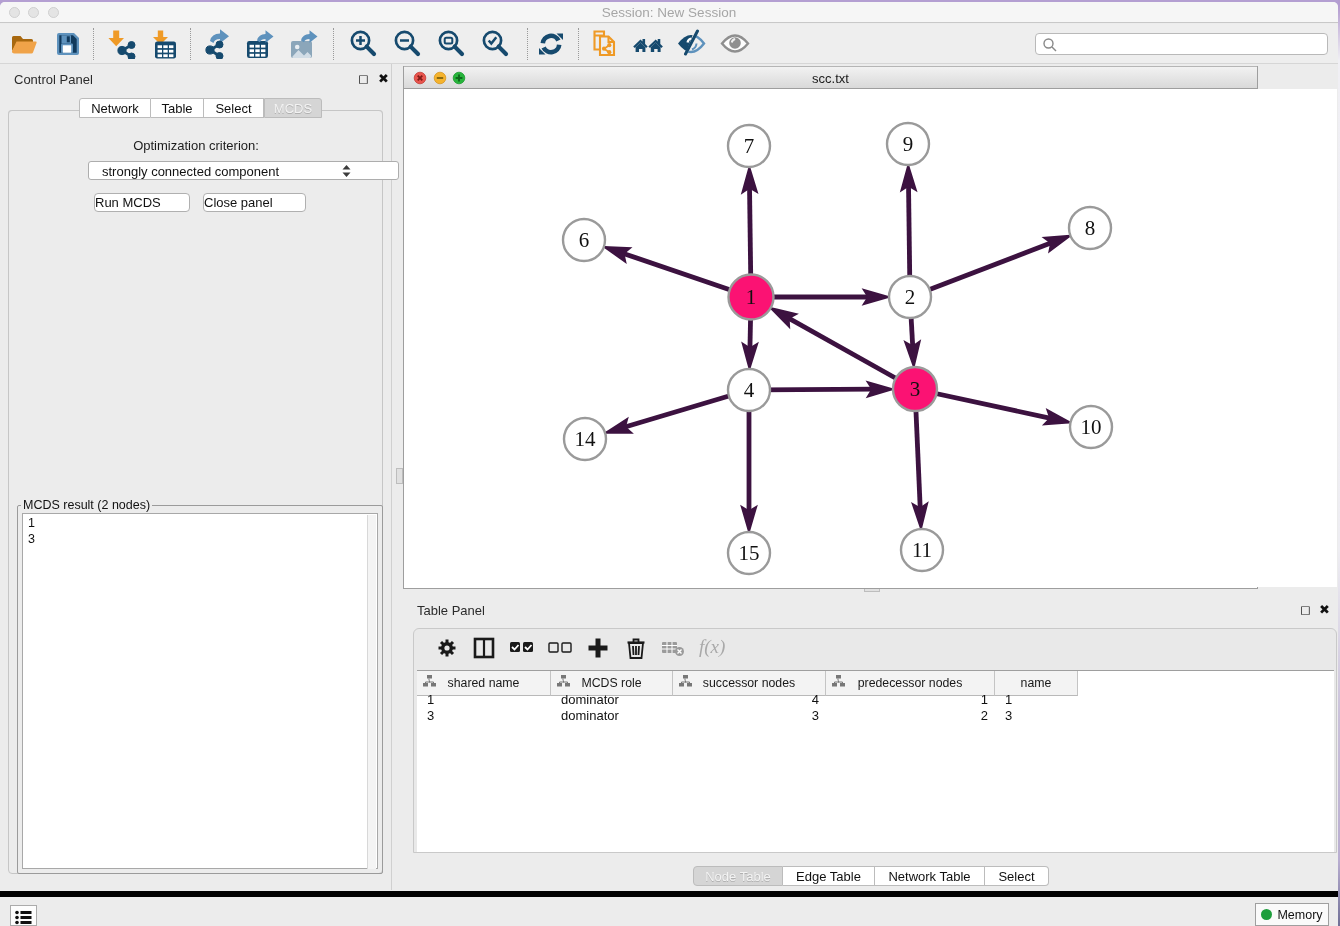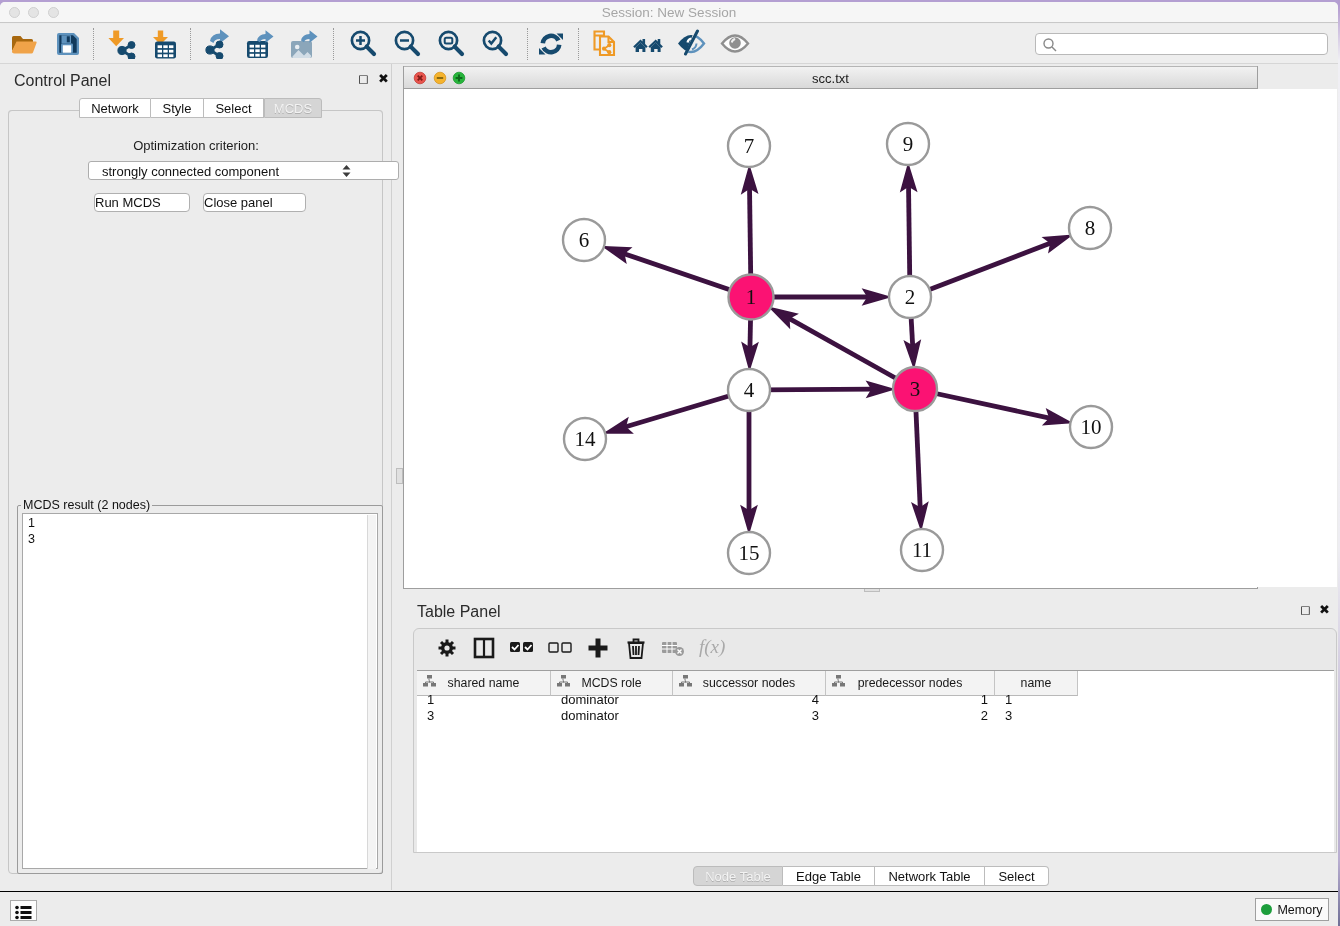--- a/index.html
+++ b/index.html
@@ -9,21 +9,21 @@
 .tl{position:absolute;top:5px;width:11px;height:11px;border-radius:50%;background:#e4e4e4;border:1px solid #cfcfcf;}
 #title{position:absolute;top:3px;width:100%;text-align:center;font-size:13.5px;color:#a6a6a6;}
 #toolbar{position:absolute;left:0;top:22px;width:100%;height:40px;background:#eeeeee;border-bottom:1px solid #d6d6d6;}
 .tbi{position:absolute;top:5px;}
 .tsep{position:absolute;top:4px;height:32px;width:0;border-left:1px dotted #9a9a9a;}
 #searchbox{position:absolute;left:1035px;top:9px;width:293px;height:22px;background:#fff;border:1px solid #b9b9b9;border-radius:4px;}
 #searchbox svg{position:absolute;left:6px;top:3px;}
 
 
 #leftpanel{position:absolute;left:0;top:62px;width:392px;height:826px;background:#ececec;border-right:1px solid #d0d0d0;}
-.panhead{font-size:16px;color:#2b2b2b;position:absolute;left:14px;top:8px;}
+.panhead{font-size:13px;color:#2b2b2b;position:absolute;left:14px;top:8px;}
 .wicon{position:absolute;top:7px;font-size:13px;color:#111;}
 
 .tab{position:absolute;top:34px;height:20px;background:#fff;border:1px solid #bcbcbc;font-size:13px;color:#111;text-align:center;line-height:19px;}
 .tabsel{background:#d5d5d5 !important;color:#f3f3f3 !important;text-shadow:0 1px 0 #b0b0b0;}
 #cpinner{position:absolute;left:8px;top:46px;width:375px;height:764px;background:#ececec;border:1px solid #c6c6c6;border-radius:4px;}
 #cpband{position:absolute;left:8px;top:46px;width:375px;height:13px;background:#e0e0e0;border:1px solid #c6c6c6;border-radius:4px 4px 0 0;border-bottom:none;}
 #optlabel{position:absolute;left:0;top:74px;width:392px;text-align:center;font-size:13px;color:#1c1c1c;}
 #dropdown{position:absolute;left:44px;top:97px;width:311px;height:19px;background:#fff;border:1px solid #adadad;border-radius:3px;font-size:13px;color:#111;line-height:19px;padding-left:13px;margin-left:44px;}
 .btn{position:absolute;top:129px;height:19px;background:#fff;border:1px solid #b0b0b0;border-radius:4px;font-size:13px;color:#111;text-align:left;line-height:17px;}
 
@@ -37,21 +37,21 @@
 #nettitle{position:absolute;left:0;top:0;width:100%;height:23px;background:linear-gradient(#f2f2f2,#d9d9d9);border-top:1px solid #b5b5b5;border-bottom:1px solid #9e9e9e;}
 #nettext{position:absolute;top:4px;width:100%;text-align:center;font-size:13px;color:#1a1a1a;}
 #netcanvas{position:absolute;left:0;top:23px;width:933px;height:498px;background:#fff;}
 
 #tablepanel{position:absolute;left:403px;top:593px;width:935px;height:295px;background:#ececec;}
 #tpinner{position:absolute;left:10px;top:33px;width:924px;height:225px;background:#e9e9e9;border:1px solid #c9c9c9;border-radius:6px 6px 0 0;}
 #tptable{position:absolute;left:14px;top:75px;width:917px;height:182px;background:#fff;border-top:1px solid #9e9e9e;}
 .th{position:absolute;top:0;height:25px;background:#f3f3f3;border-right:1px solid #c4c4c4;border-bottom:1px solid #b9b9b9;font-size:12.3px;color:#191919;text-align:center;line-height:25px;}
 .td{position:absolute;font-size:13px;color:#111;height:15px;line-height:15px;}
 .btab{position:absolute;top:271px;height:20px;background:#fff;border:1px solid #bcbcbc;font-size:13px;color:#111;text-align:center;line-height:19px;}
-#statusbar{position:absolute;left:0;top:889px;width:1338px;height:35px;background:#ececec;border-top:1px solid #000000;}
+#statusbar{position:absolute;left:0;top:889px;width:1338px;height:35px;background:#ececec;border-top:6px solid #000000;}
 #listbtn{position:absolute;left:10px;top:8px;width:27px;height:21px;background:#fdfdfd;border:1px solid #ababab;}
 #membtn{position:absolute;right:9px;top:6px;width:74px;height:23px;background:#fafafa;border:1px solid #9f9f9f;font-size:12.5px;color:#111;text-align:center;line-height:22px;}
 #rightedge{position:absolute;right:0;top:0;width:2px;height:926px;background:linear-gradient(#b49cd0 0,#b49cd0 6px,#f0eff4 60px,#eeedf2 550px,#c9c0da 720px,#b9aed1 860px,#6f6f96 926px);}
 </style></head>
 <body>
 <div id="rightedge"></div>
 <div id="app">
   <div id="titlebar">
     <div class="tl" style="left:8.5px;"></div>
     <div class="tl" style="left:28px;"></div>
@@ -255,21 +255,21 @@
       </div>
     </div>
 
   <div id="leftpanel">
     <div class="panhead">Control Panel</div>
     <div class="wicon" style="left:358px;">◻</div>
     <div class="wicon" style="left:378px;">✖</div>
     <div id="cpband"></div>
     <div id="cpinner"></div>
     <div class="tab" style="left:79px;width:72px;border-radius:3px 0 0 0;">Network</div>
-    <div class="tab" style="left:151px;width:53px;border-left:none;">Style</div>
+    <div class="tab" style="left:151px;width:53px;border-left:none;">Table</div>
     <div class="tab" style="left:204px;width:60px;border-left:none;">Select</div>
     <div class="tab tabsel" style="left:264px;width:58px;border-radius:0 3px 0 0;">MCDS</div>
     <div id="optlabel">Optimization criterion:</div>
     <div id="dropdown">strongly connected component</div>
     <svg style="position:absolute;left:341px;top:100px;" width="11" height="14" viewBox="0 0 11 14">
         <path d="M1.5 5.5 L5.5 1 L9.5 5.5 Z M1.5 8.5 L5.5 13 L9.5 8.5 Z" fill="#3c3c3c"></path>
       </svg>
     <div class="btn" style="left:94px;width:96px;">Run MCDS</div>
     <div class="btn" style="left:203px;width:103px;">Close panel</div>
     <fieldset id="mcdsfs">

